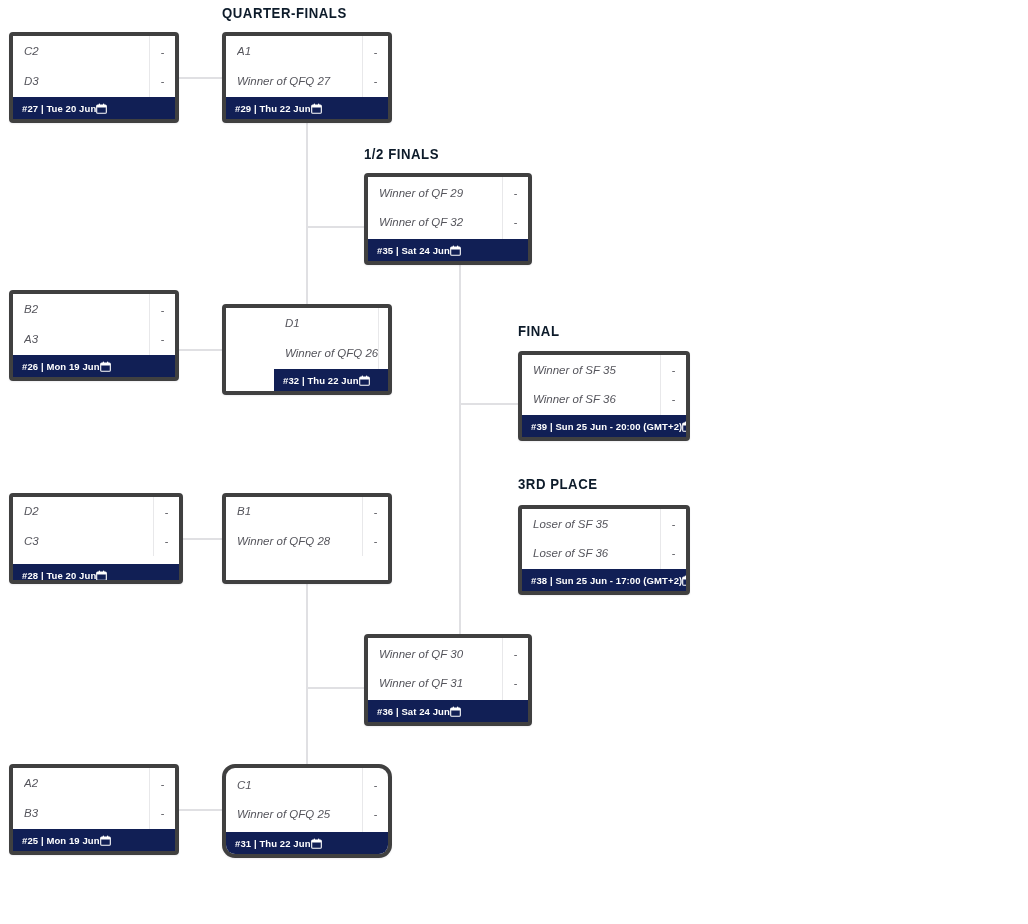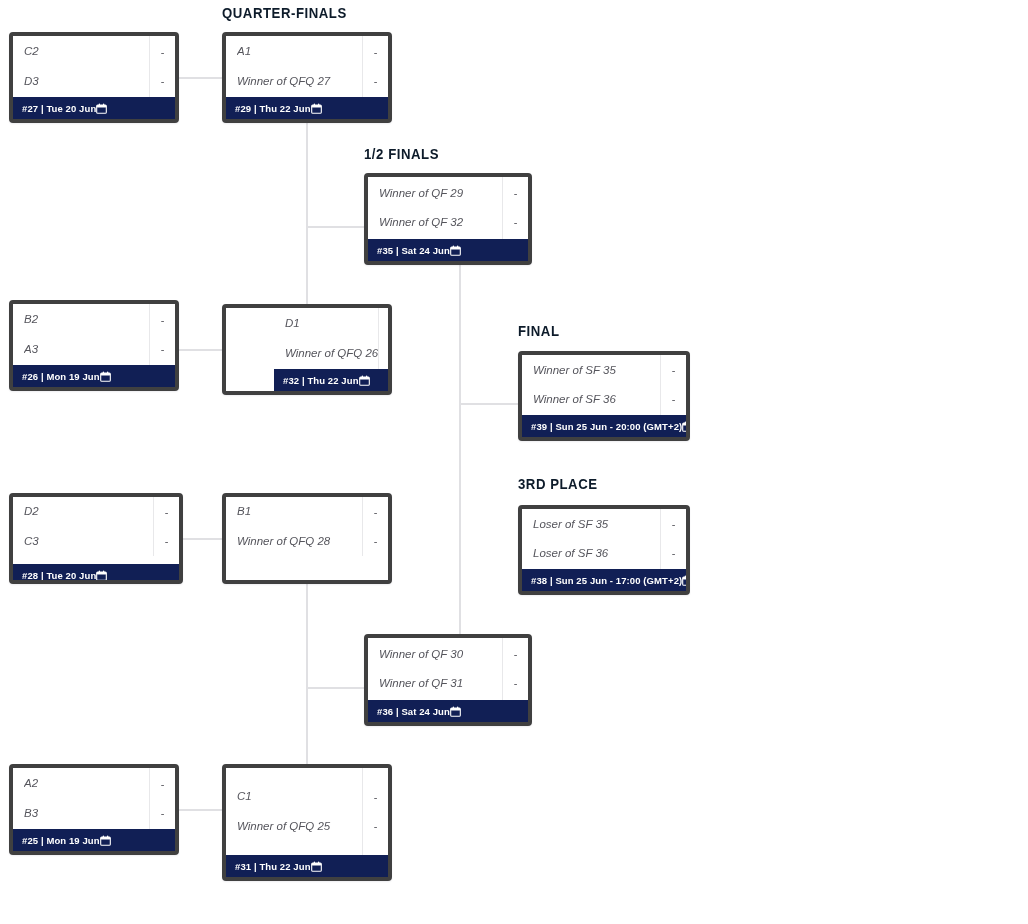--- a/index.html
+++ b/index.html
@@ -198,21 +198,21 @@
           <span>
             <svg class="cal-icon" width="11" height="11" viewBox="0 0 16 16" aria-hidden="true">
               <rect x="1" y="3" width="14" height="12" rx="1.6" ry="1.6" fill="none" stroke="#ffffff" stroke-width="1.6"></rect>
               <rect x="1" y="3" width="14" height="3.6" rx="1.2" ry="1.2" fill="#ffffff"></rect>
               <rect x="4" y="0.6" width="1.8" height="3.2" rx="0.8" fill="#ffffff"></rect>
               <rect x="10.2" y="0.6" width="1.8" height="3.2" rx="0.8" fill="#ffffff"></rect>
             </svg>
           </span>
         </div>
       </div>
-      <div class="match" style="left: 9px; top: 300px; width: 170px; height: 91px;">
+      <div class="match" style="left: 9px; top: 290px; width: 170px; height: 91px;">
         <div class="match-body">
           <div class="teams">
             <div class="team">B2</div>
             <div class="team">A3</div>
           </div>
           <div class="scores">
             <div class="score">-</div>
             <div class="score">-</div>
           </div>
         </div>
@@ -382,21 +382,21 @@
           <span>
             <svg class="cal-icon" width="11" height="11" viewBox="0 0 16 16" aria-hidden="true">
               <rect x="1" y="3" width="14" height="12" rx="1.6" ry="1.6" fill="none" stroke="#ffffff" stroke-width="1.6"></rect>
               <rect x="1" y="3" width="14" height="3.6" rx="1.2" ry="1.2" fill="#ffffff"></rect>
               <rect x="4" y="0.6" width="1.8" height="3.2" rx="0.8" fill="#ffffff"></rect>
               <rect x="10.2" y="0.6" width="1.8" height="3.2" rx="0.8" fill="#ffffff"></rect>
             </svg>
           </span>
         </div>
       </div>
-      <div class="match" style="left: 222px; top: 764px; width: 170px; height: 117px;">
+      <div class="match" style="left: 222px; top: 764px; width: 170px; height: 94px; border-radius: 13px;">
         <div class="match-body">
           <div class="teams">
             <div class="team">C1</div>
             <div class="team">Winner of QFQ 25</div>
           </div>
           <div class="scores">
             <div class="score">-</div>
             <div class="score">-</div>
           </div>
         </div>

